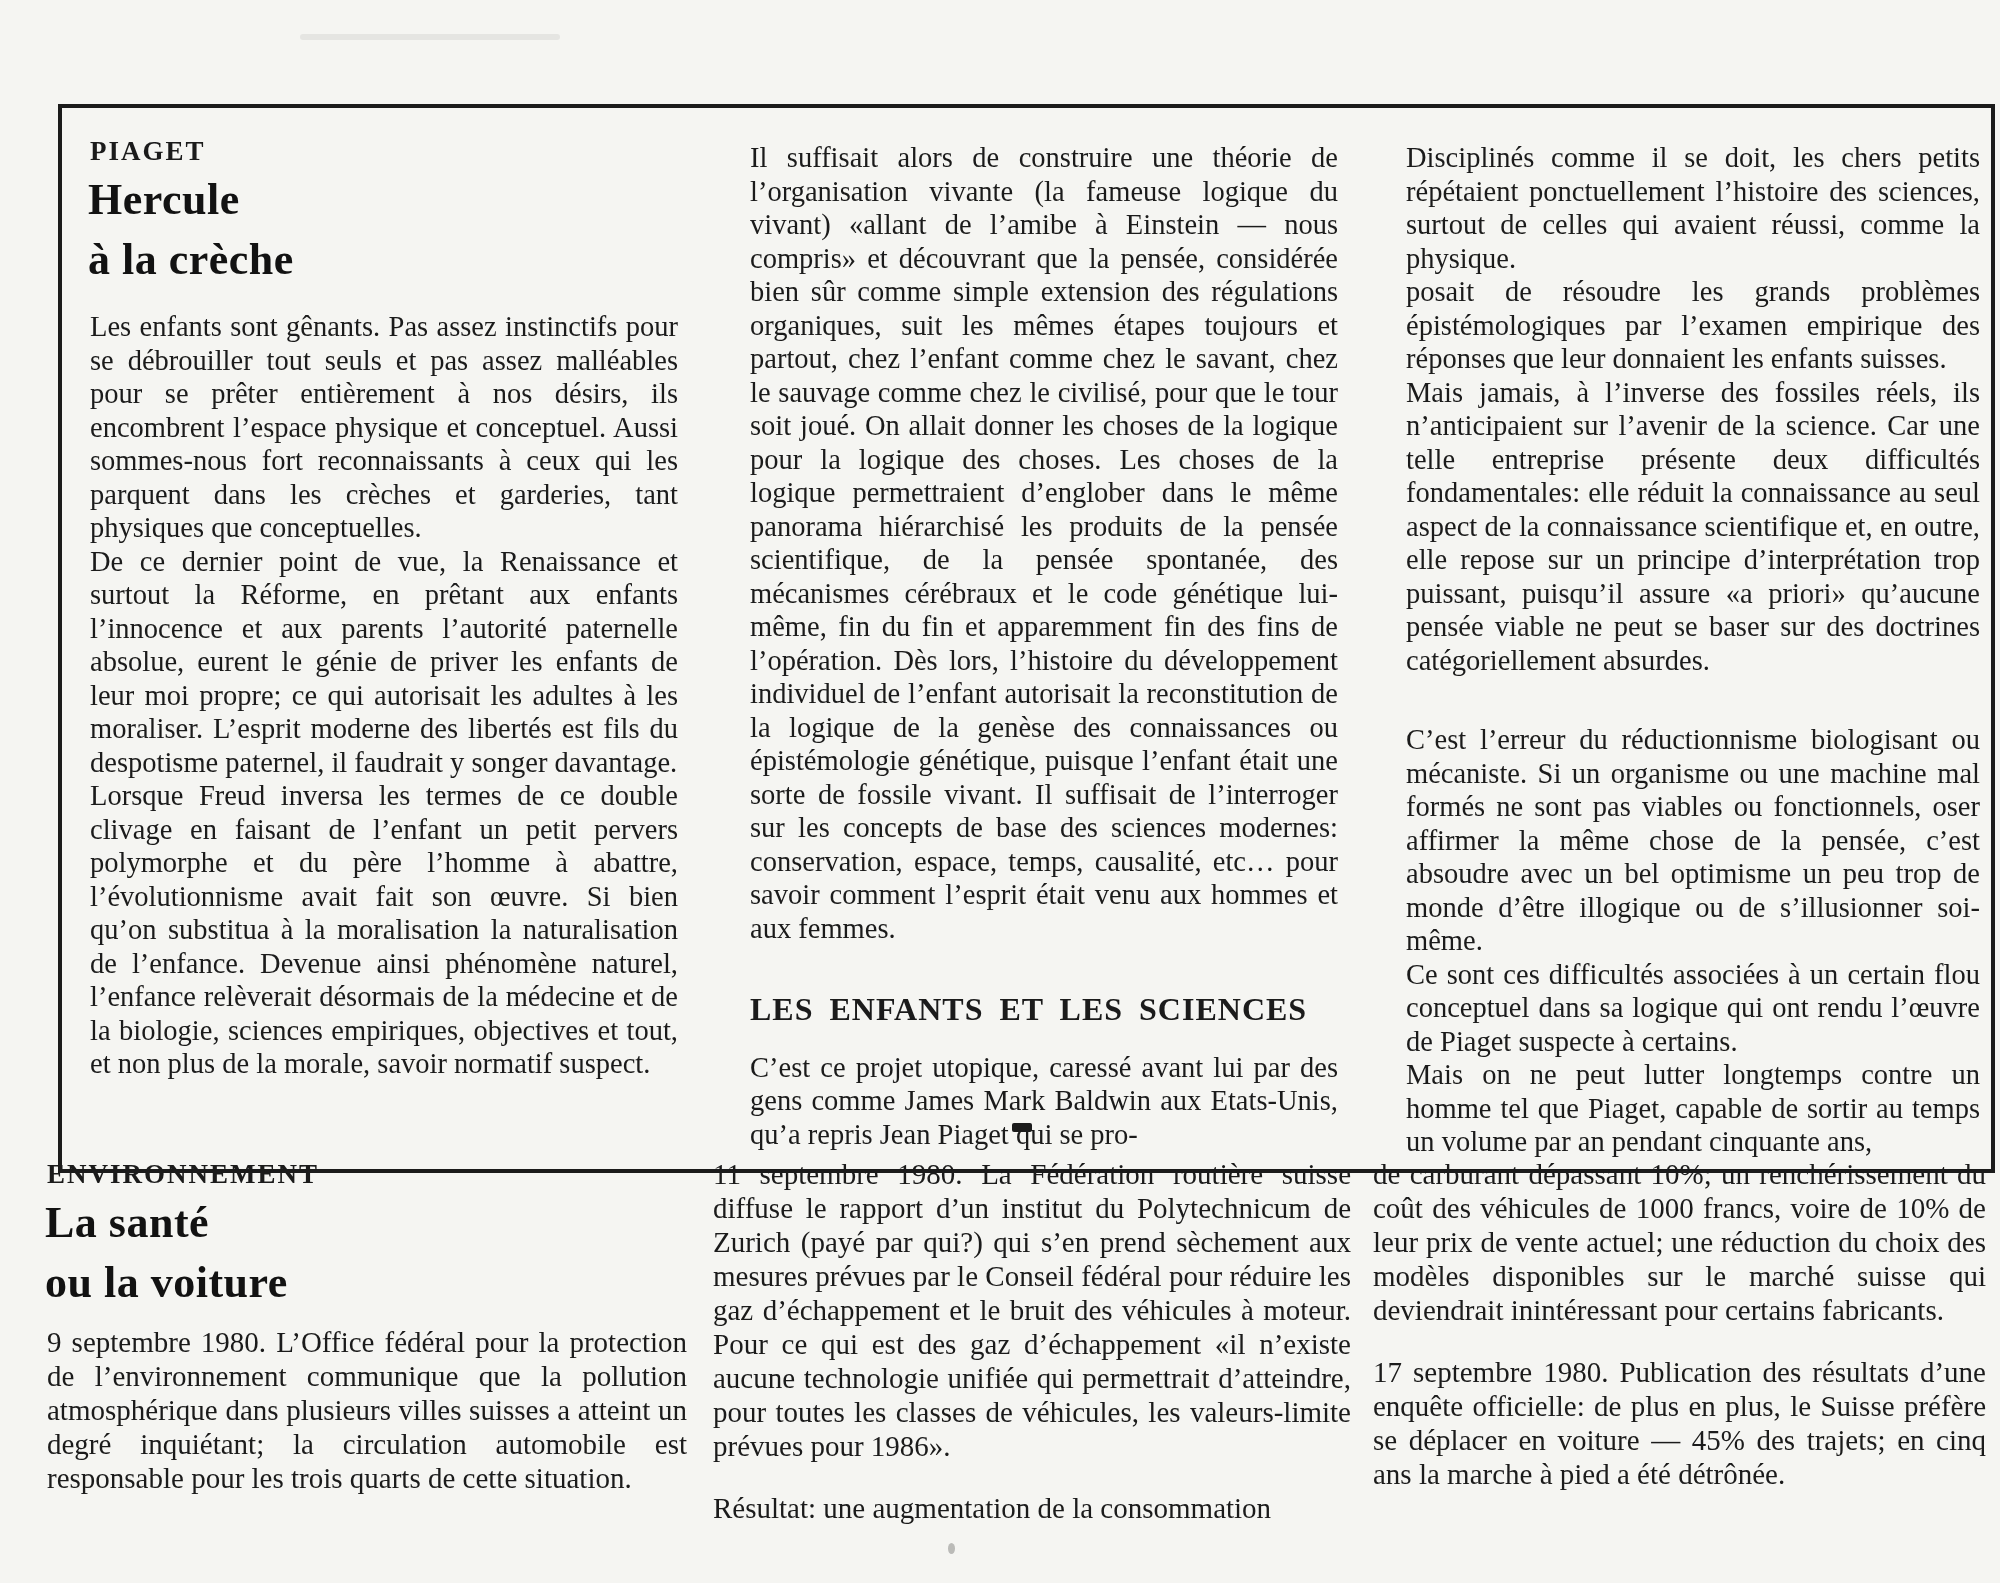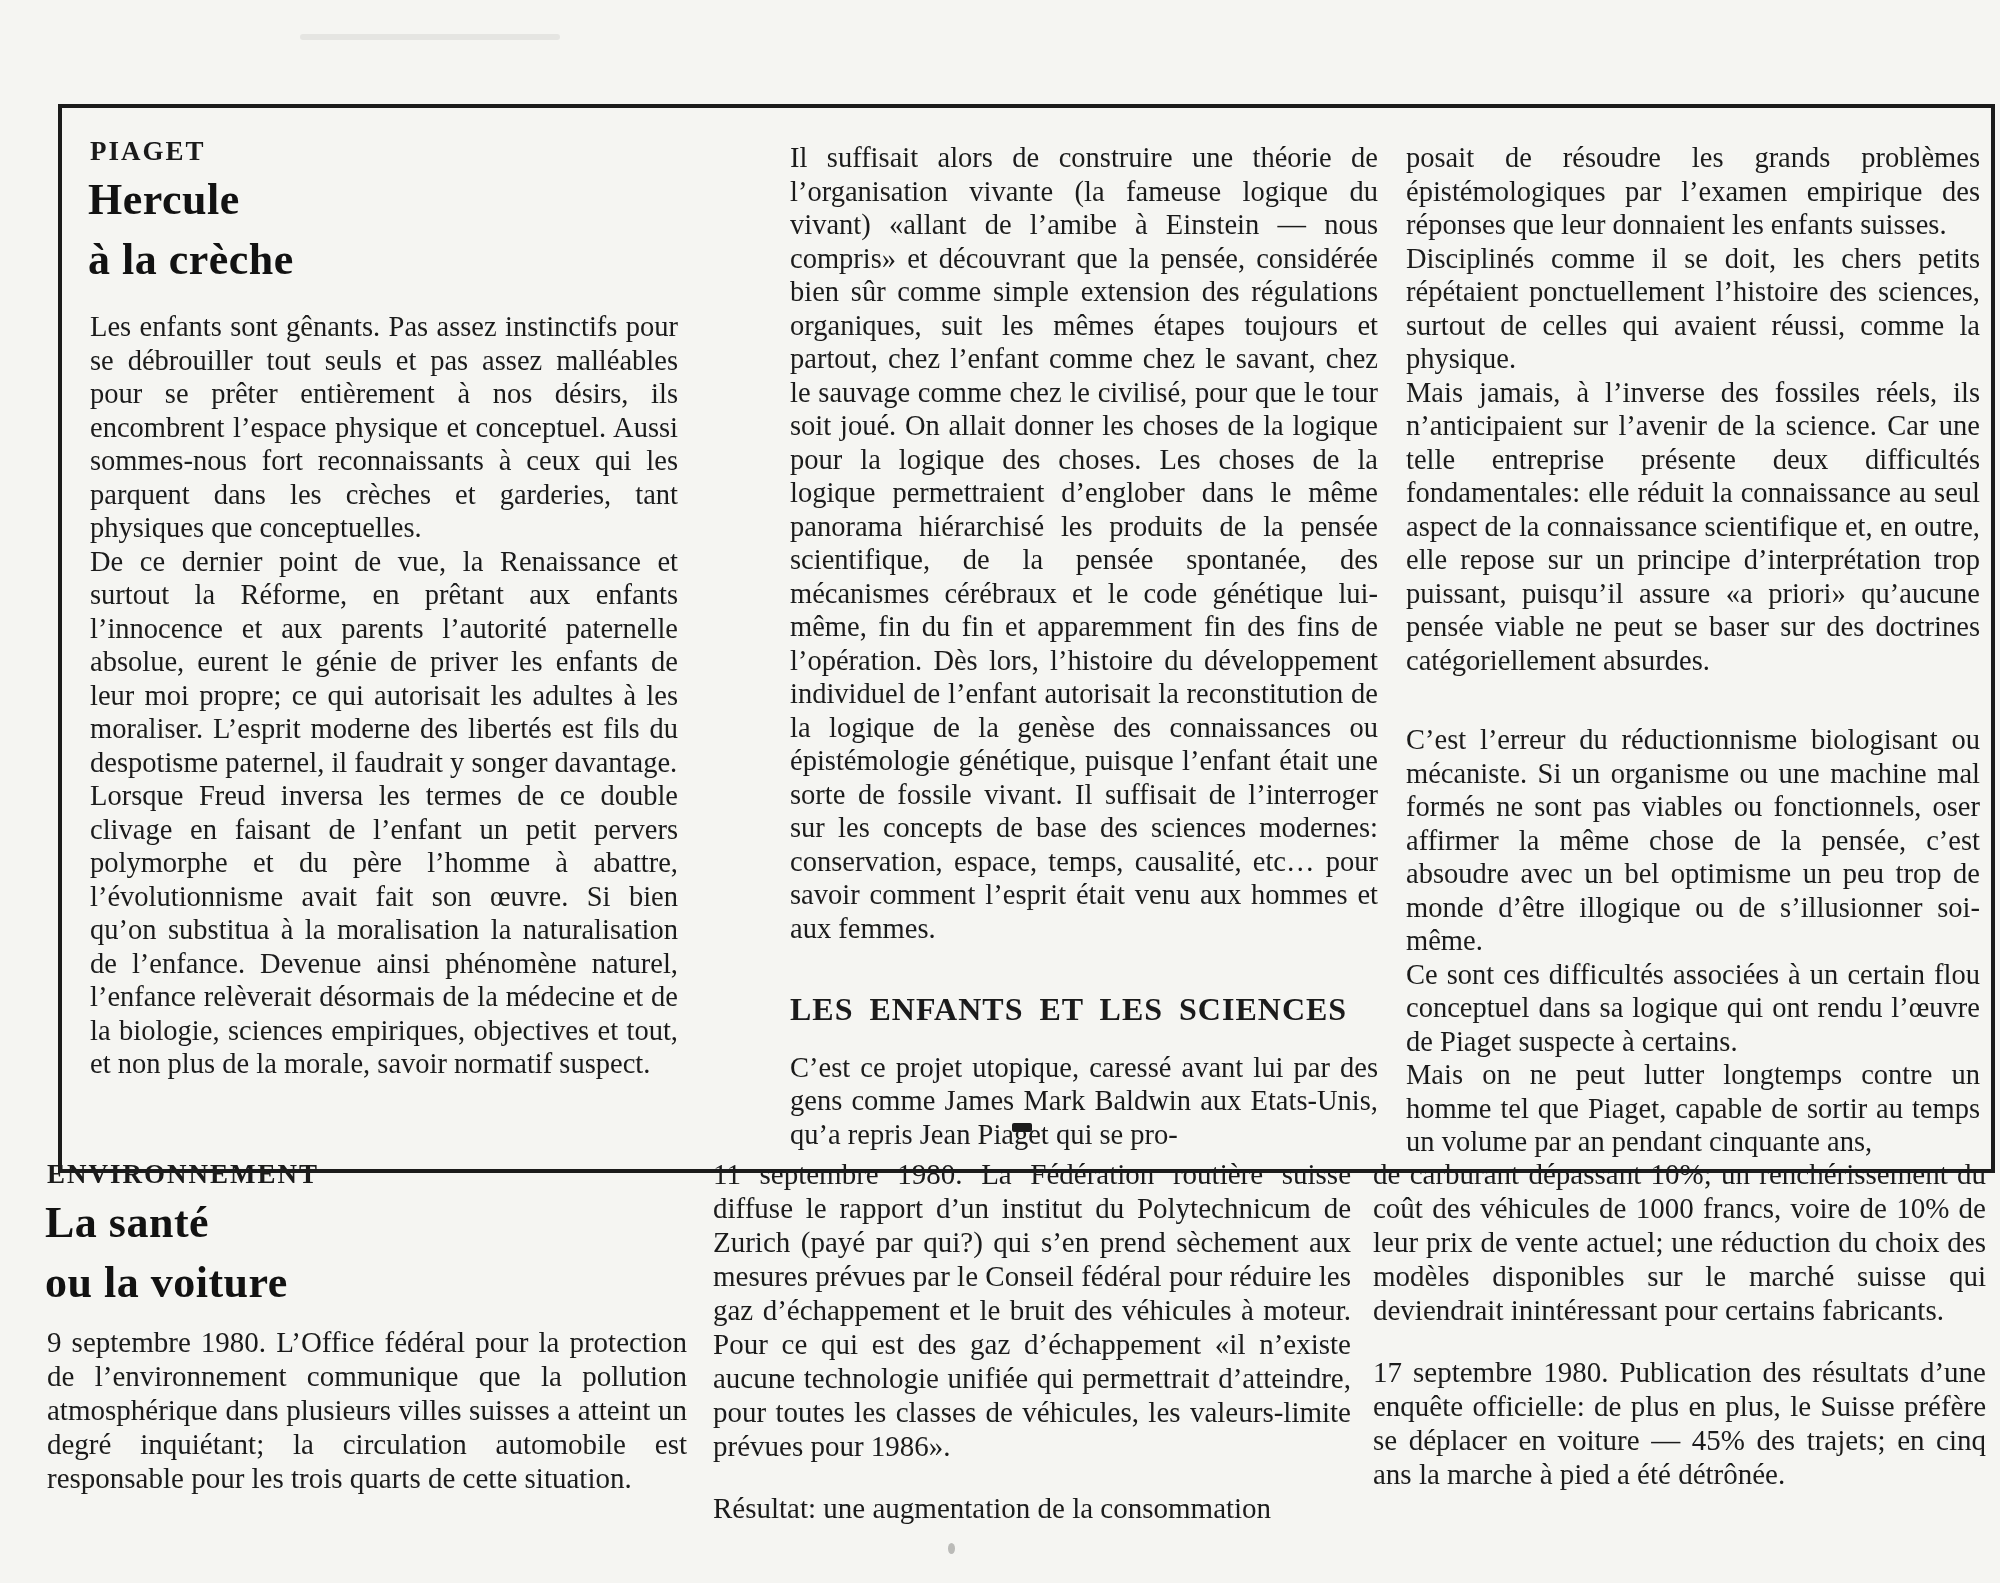--- a/index.html
+++ b/index.html
@@ -59,21 +59,21 @@
 
   .col {
     position: absolute;
     text-align: justify;
     text-align-last: left;
   }
   .article-top .col { font-size: 28.5px; line-height: 33.5px; }
   .article-bottom .col { font-size: 29px; line-height: 34px; }
 
   .article-top .col-0 { left: 28px;   top: 202px; width: 588px; }
-  .article-top .col-1 { left: 728px;  top: 33px;  width: 588px; }
+  .article-top .col-1 { left: 688px;  top: 33px;  width: 588px; }
   .article-top .col-2 { left: 1344px; top: 33px;  width: 574px; }
 
   .article-bottom .col-0 { left: 47px;   top: 194px; width: 640px; }
   .article-bottom .col-1 { left: 713px;  top: 26px;  width: 638px; }
   .article-bottom .col-2 { left: 1373px; top: 26px;  width: 613px; }
 
   .body-p { margin: 0; }
   .article-top .gap-before { margin-top: 46px; }
   .article-bottom .gap-before { margin-top: 28px; }
 
@@ -123,22 +123,22 @@
         <p class="body-p">Les enfants sont gênants. Pas assez instinctifs pour se débrouiller tout seuls et pas assez malléables pour se prêter entièrement à nos désirs, ils encombrent l’espace physique et conceptuel. Aussi sommes-nous fort reconnaissants à ceux qui les parquent dans les crèches et garderies, tant physiques que conceptuelles.</p>
         <p class="body-p">De ce dernier point de vue, la Renaissance et surtout la Réforme, en prêtant aux enfants l’innocence et aux parents l’autorité paternelle absolue, eurent le génie de priver les enfants de leur moi propre; ce qui autorisait les adultes à les moraliser. L’esprit moderne des libertés est fils du despotisme paternel, il faudrait y songer davantage.</p>
         <p class="body-p">Lorsque Freud inversa les termes de ce double clivage en faisant de l’enfant un petit pervers polymorphe et du père l’homme à abattre, l’évolutionnisme avait fait son œuvre. Si bien qu’on substitua à la moralisation la naturalisation de l’enfance. Devenue ainsi phénomène naturel, l’enfance relèverait désormais de la médecine et de la biologie, sciences empiriques, objectives et tout, et non plus de la morale, savoir normatif suspect.</p>
       </div>
     <div class="col col-1">
         <p class="body-p">Il suffisait alors de construire une théorie de l’organisation vivante (la fameuse logique du vivant) «allant de l’amibe à Einstein — nous compris» et découvrant que la pensée, considérée bien sûr comme simple extension des régulations organiques, suit les mêmes étapes toujours et partout, chez l’enfant comme chez le savant, chez le sauvage comme chez le civilisé, pour que le tour soit joué. On allait donner les choses de la logique pour la logique des choses. Les choses de la logique permettraient d’englober dans le même panorama hiérarchisé les produits de la pensée scientifique, de la pensée spontanée, des mécanismes cérébraux et le code génétique lui-même, fin du fin et apparemment fin des fins de l’opération. Dès lors, l’histoire du développement individuel de l’enfant autorisait la reconstitution de la logique de la genèse des connaissances ou épistémologie génétique, puisque l’enfant était une sorte de fossile vivant. Il suffisait de l’interroger sur les concepts de base des sciences modernes: conservation, espace, temps, causalité, etc… pour savoir comment l’esprit était venu aux hommes et aux femmes.</p>
         <h3 class="subhead">LES ENFANTS ET LES SCIENCES</h3>
         <p class="body-p">C’est ce projet utopique, caressé avant lui par des gens comme James Mark Baldwin aux Etats-Unis, qu’a repris Jean Piaget qui se pro-</p>
       </div>
     <div class="col col-2">
+        <p class="body-p">Disciplinés comme il se doit, les chers petits répétaient ponctuellement l’histoire des sciences, surtout de celles qui avaient réussi, comme la physique.</p>
         <p class="body-p">posait de résoudre les grands problèmes épistémologiques par l’examen empirique des réponses que leur donnaient les enfants suisses.</p>
-        <p class="body-p">Disciplinés comme il se doit, les chers petits répétaient ponctuellement l’histoire des sciences, surtout de celles qui avaient réussi, comme la physique.</p>
         <p class="body-p">Mais jamais, à l’inverse des fossiles réels, ils n’anticipaient sur l’avenir de la science. Car une telle entreprise présente deux difficultés fondamentales: elle réduit la connaissance au seul aspect de la connaissance scientifique et, en outre, elle repose sur un principe d’interprétation trop puissant, puisqu’il assure «a priori» qu’aucune pensée viable ne peut se baser sur des doctrines catégoriellement absurdes.</p>
         <p class="body-p gap-before">C’est l’erreur du réductionnisme biologisant ou mécaniste. Si un organisme ou une machine mal formés ne sont pas viables ou fonctionnels, oser affirmer la même chose de la pensée, c’est absoudre avec un bel optimisme un peu trop de monde d’être illogique ou de s’illusionner soi-même.</p>
         <p class="body-p">Ce sont ces difficultés associées à un certain flou conceptuel dans sa logique qui ont rendu l’œuvre de Piaget suspecte à certains.</p>
         <p class="body-p">Mais on ne peut lutter longtemps contre un homme tel que Piaget, capable de sortir au temps un volume par an pendant cinquante ans,</p>
       </div>
   </section>
 
   <section class="article-bottom">
     <div class="kicker">ENVIRONNEMENT</div>
     <h1 class="headline"><span>La santé</span><br><span>ou la voiture</span></h1>

